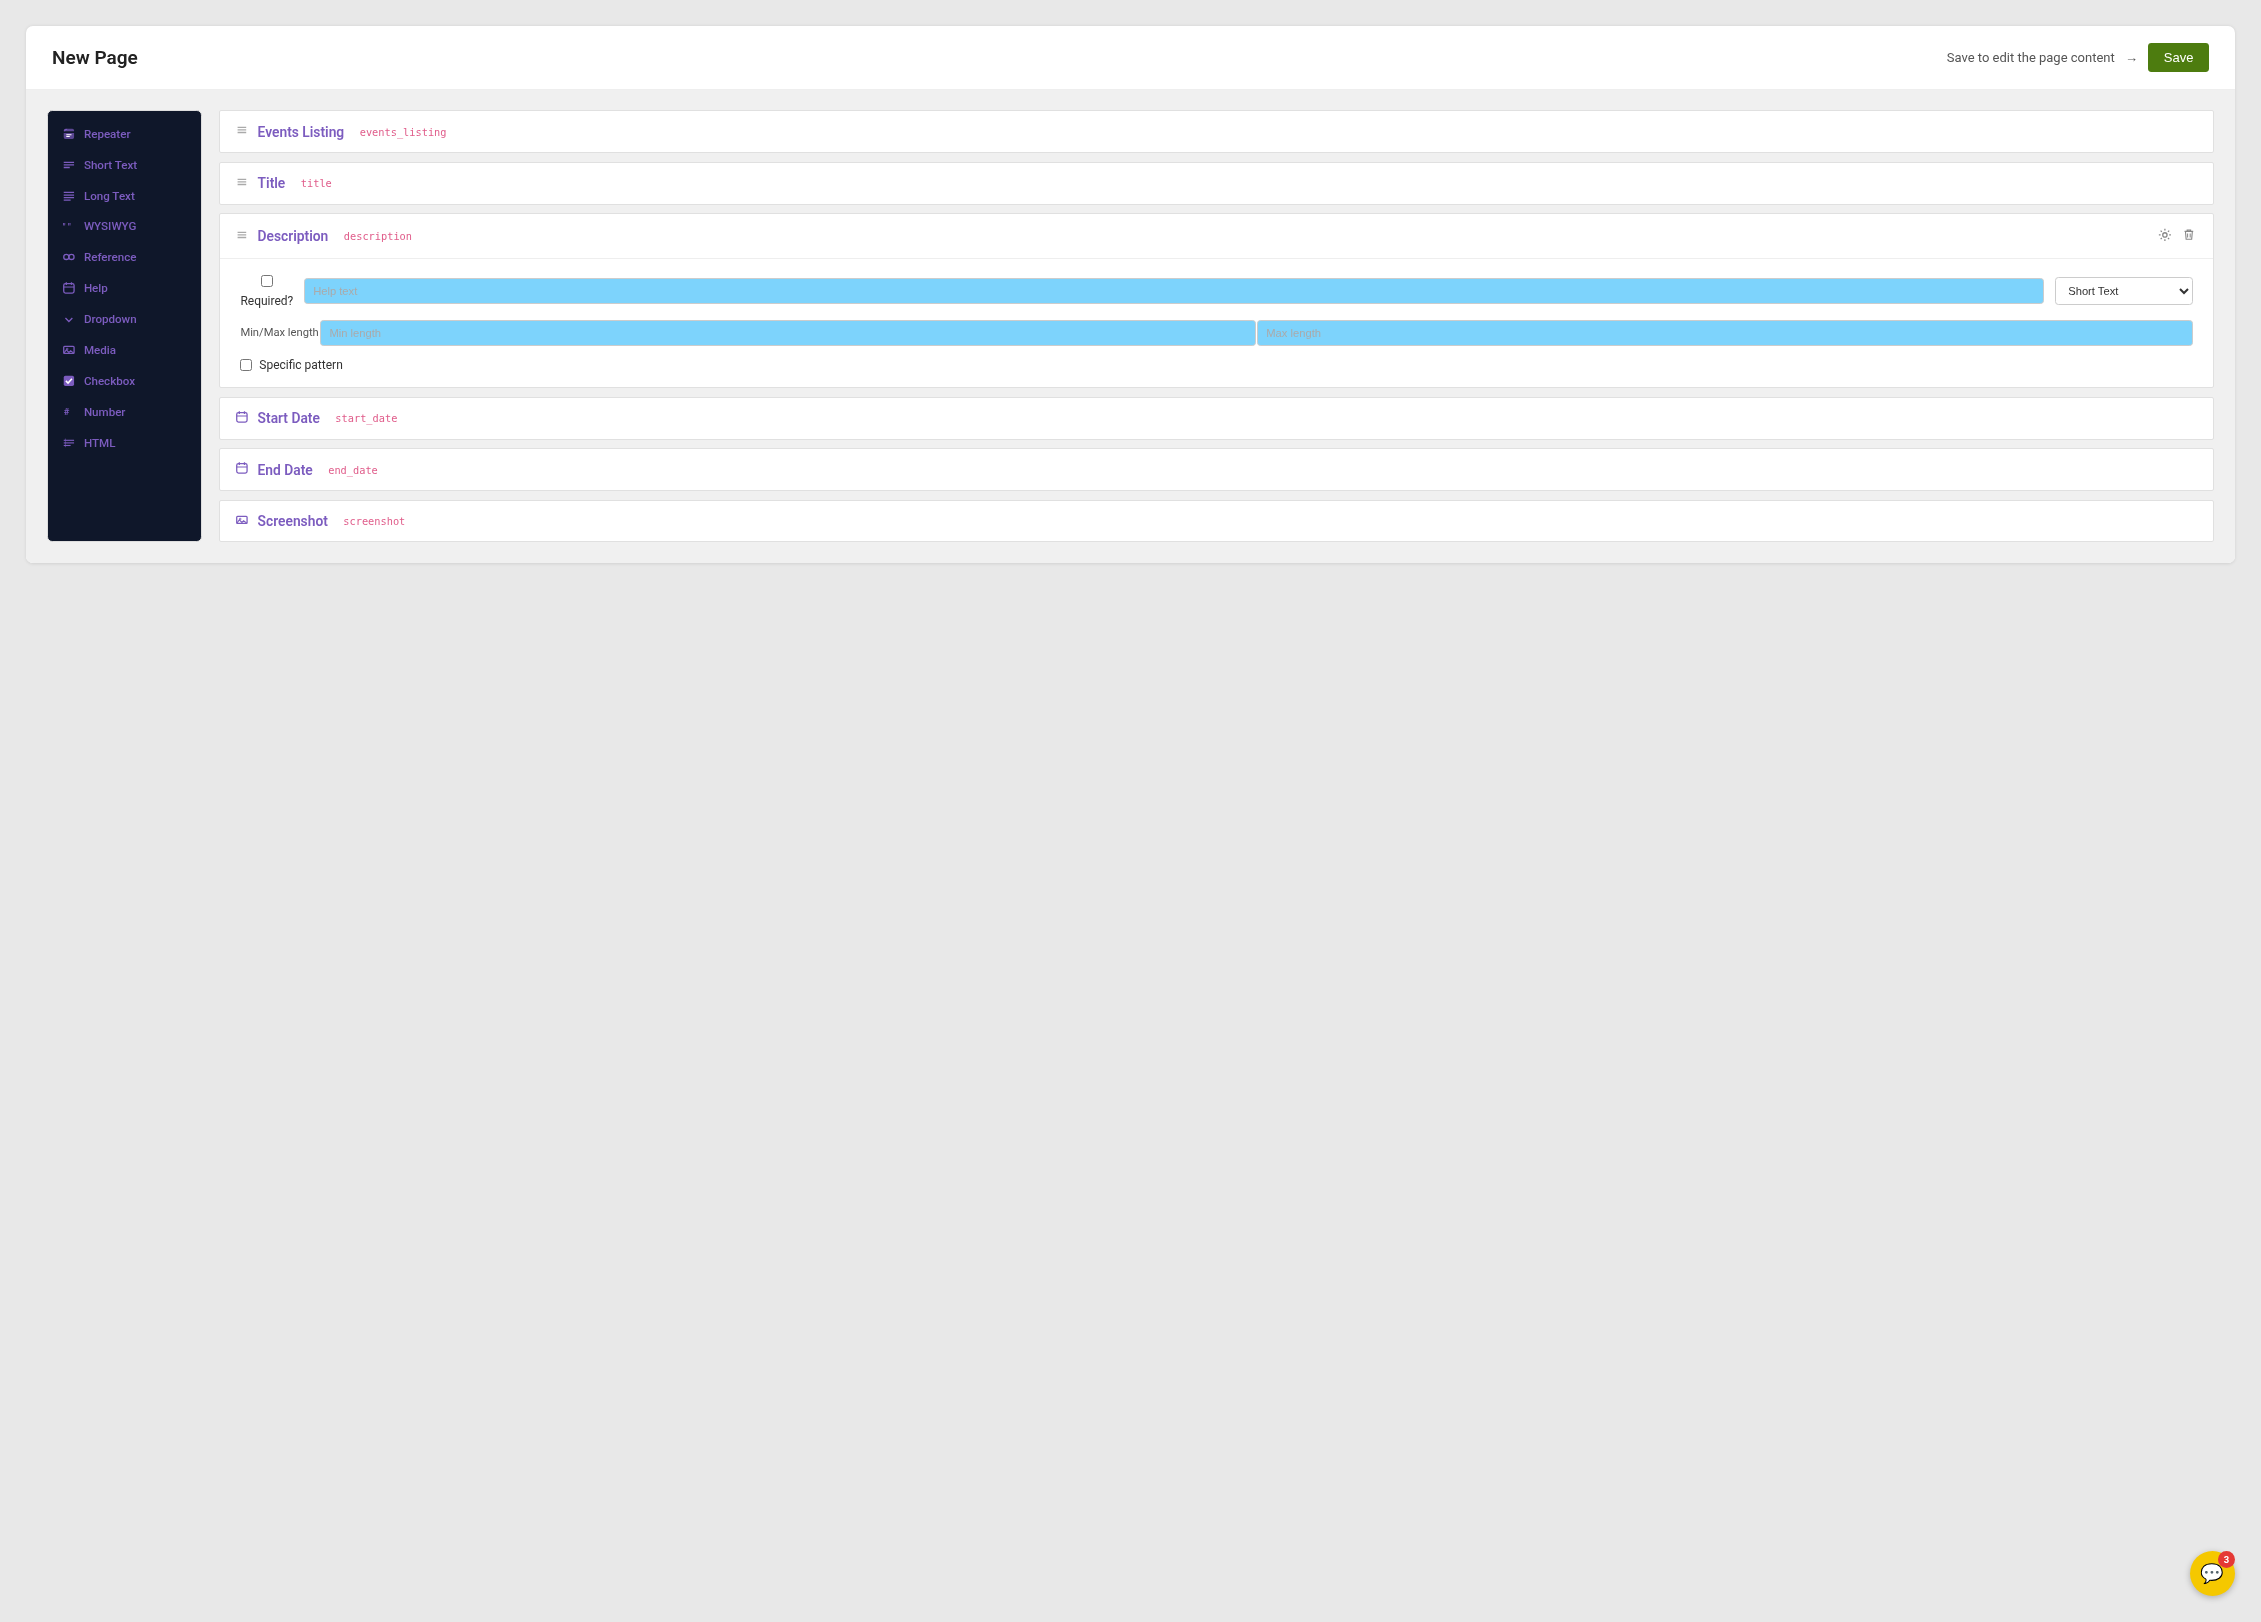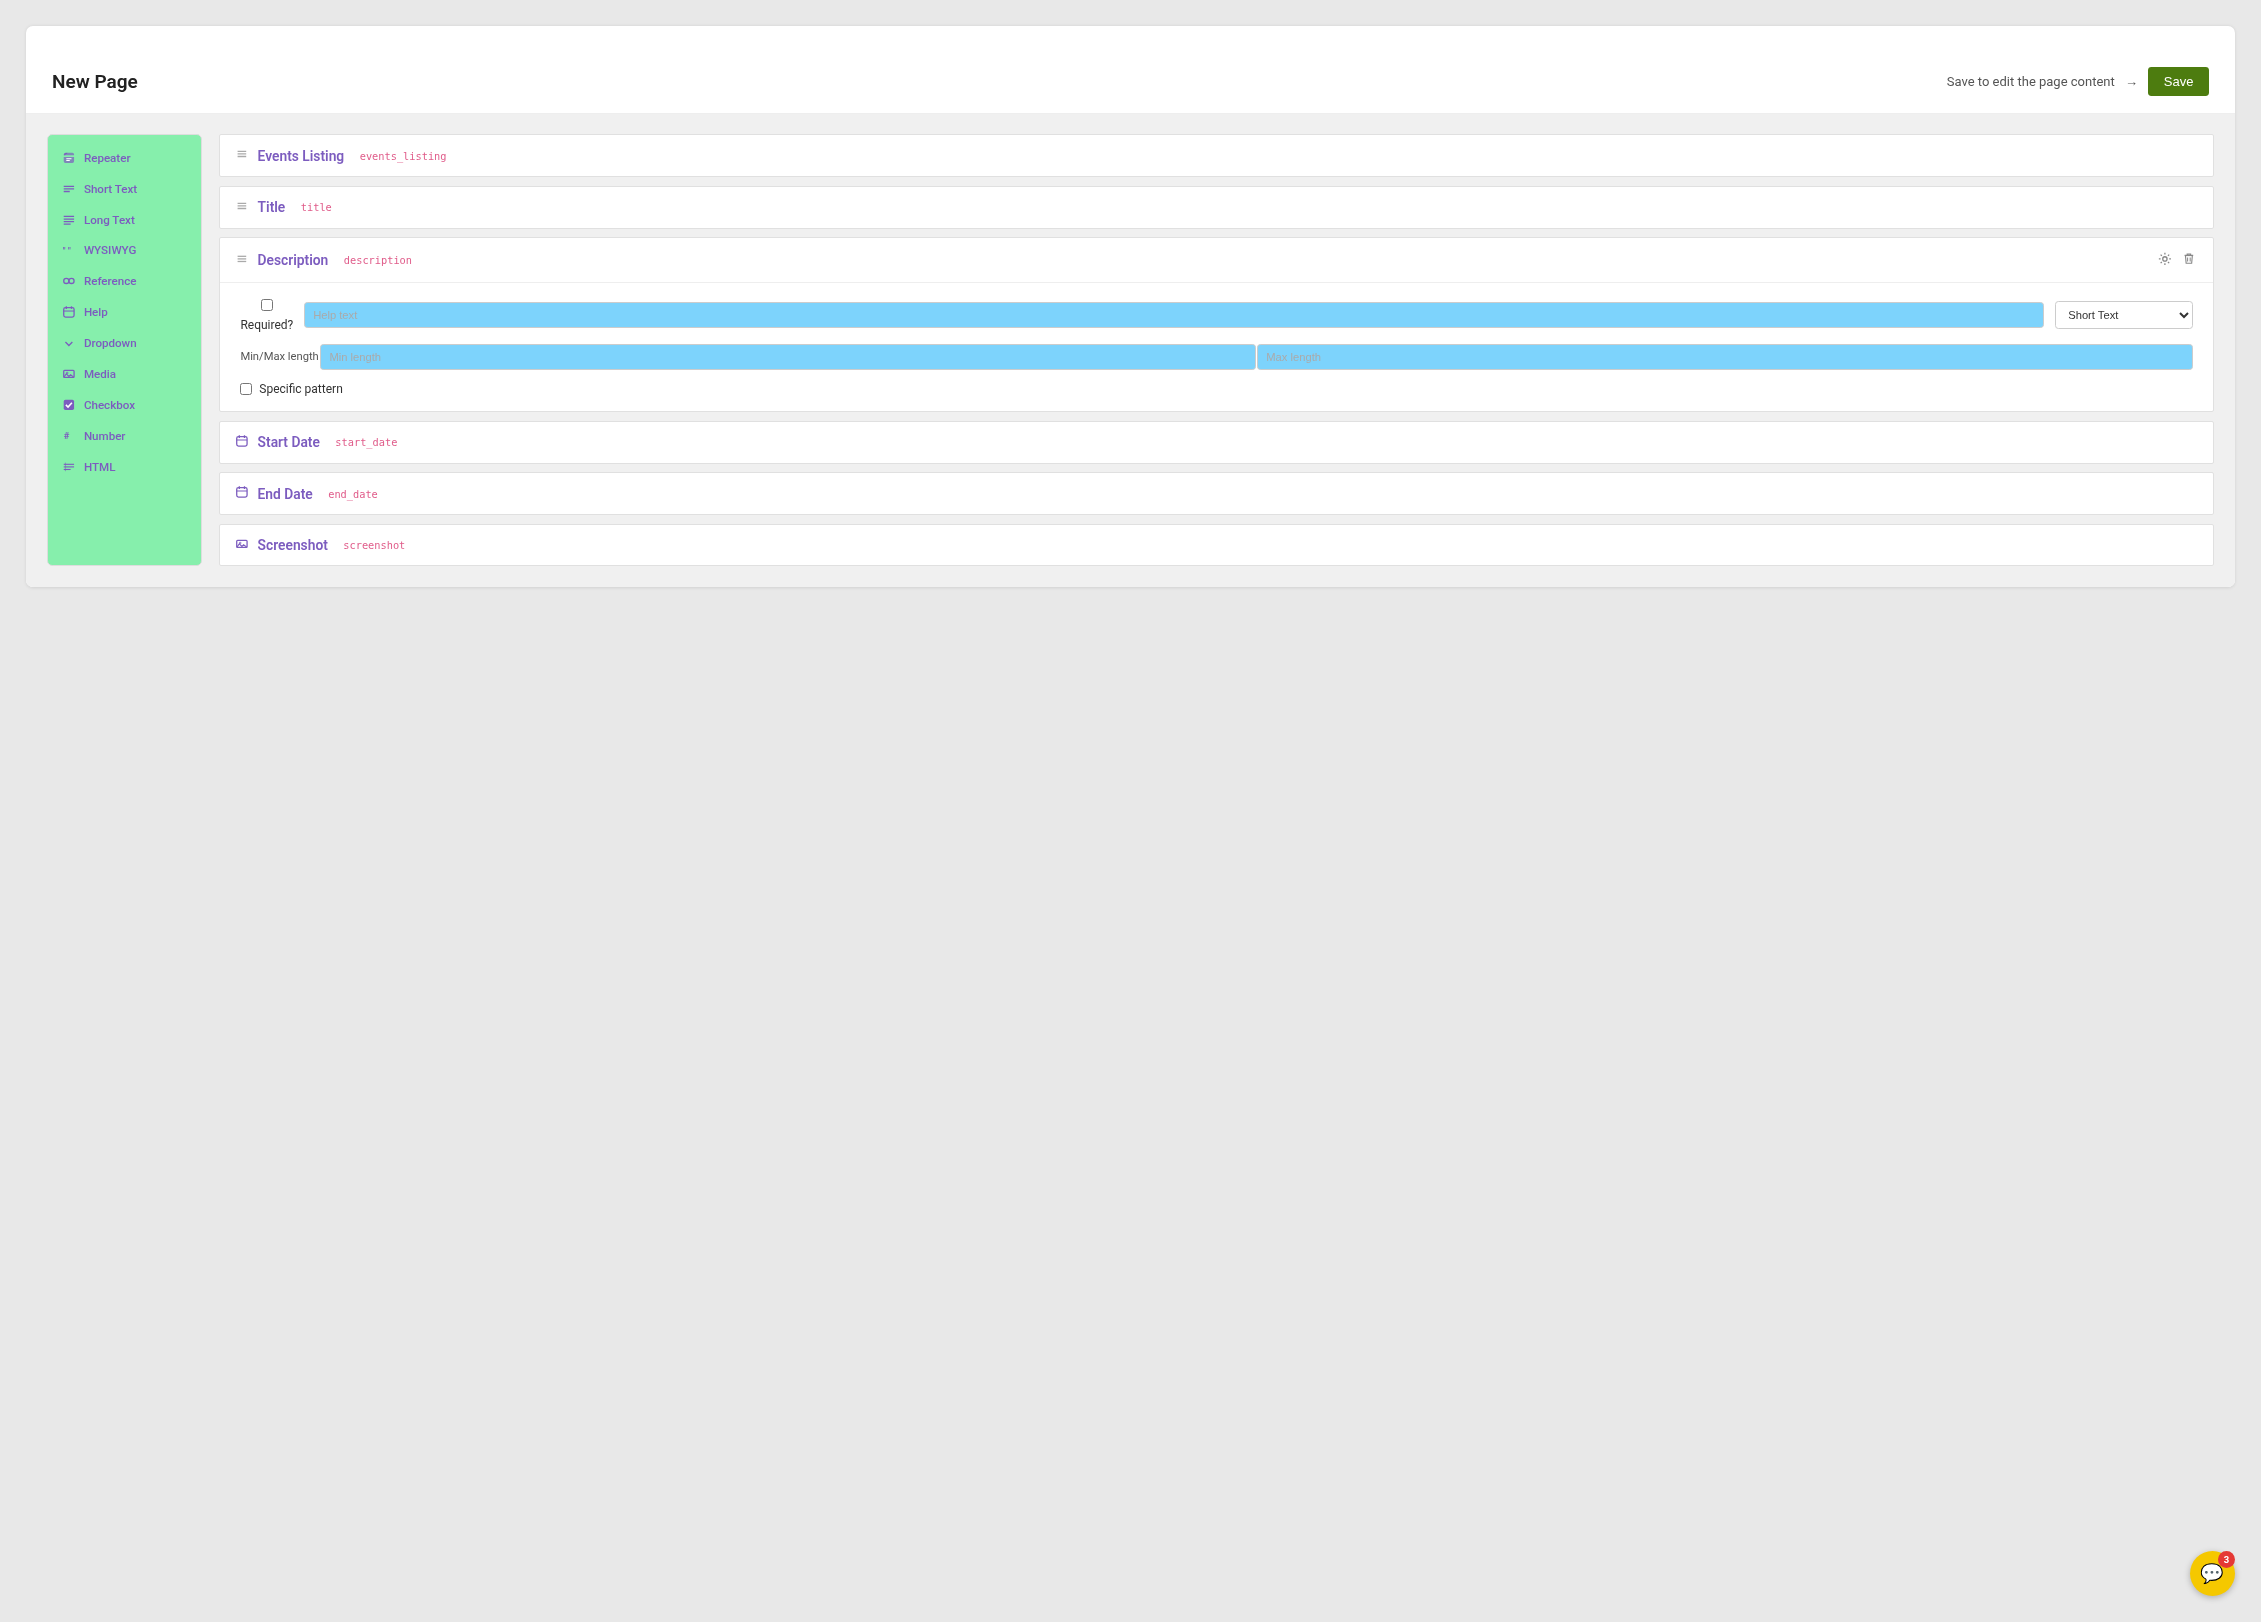--- a/index.html
+++ b/index.html
@@ -19,21 +19,20 @@
       box-shadow: 0 0.9px 3.4px rgba(0,0,0,0.1);
       overflow: hidden;
     }
     
     .page-header {
       display: flex;
       align-items: center;
       justify-content: space-between;
       padding: 17px 26px;
       border-bottom: 0.9px solid #eee;
-      margin-top: 24px;
     }
     .page-title {
       font-size: 19px;
       font-weight: 600;
       color: #222;
     }
     .header-right {
       display: flex;
       align-items: center;
       gap: 10.3px;
@@ -62,21 +61,21 @@
       display: flex;
       padding: 20.7px;
       gap: 17px;
       background: #f0f0f0;
     }
 
     
     .sidebar {
       width: 155px;
       flex-shrink: 0;
-      background: #86efac;
+      background: #0f172a;
       border-radius: 5.2px;
       border: 0.9px solid #ddd;
       padding: 6.9px 0;
     }
     .sidebar-item {
       display: flex;
       align-items: center;
       gap: 6.9px;
       padding: 7.7px 13.8px;
       cursor: pointer;

